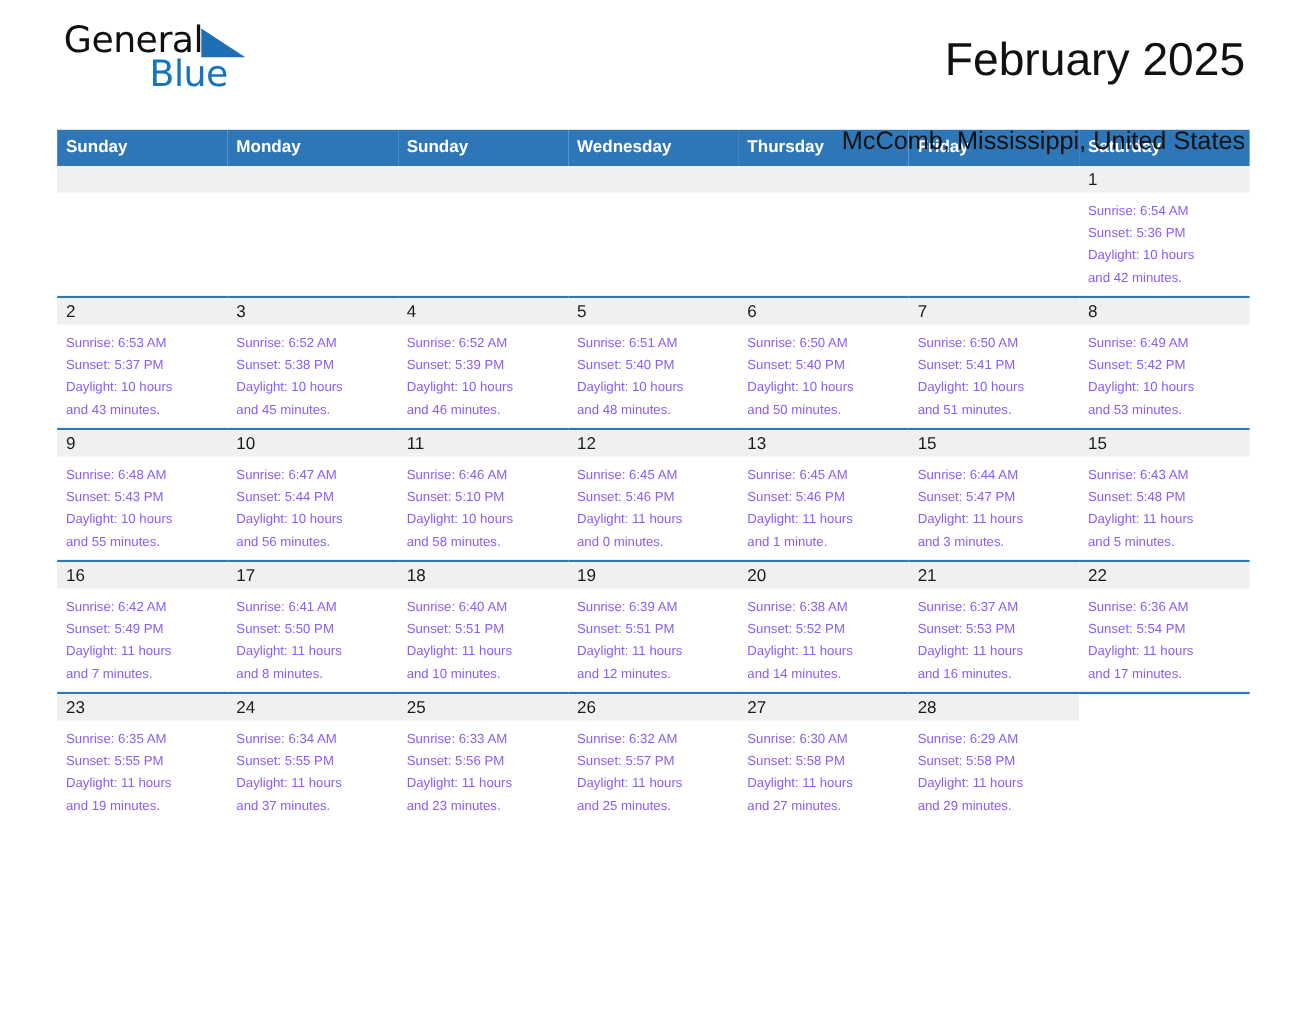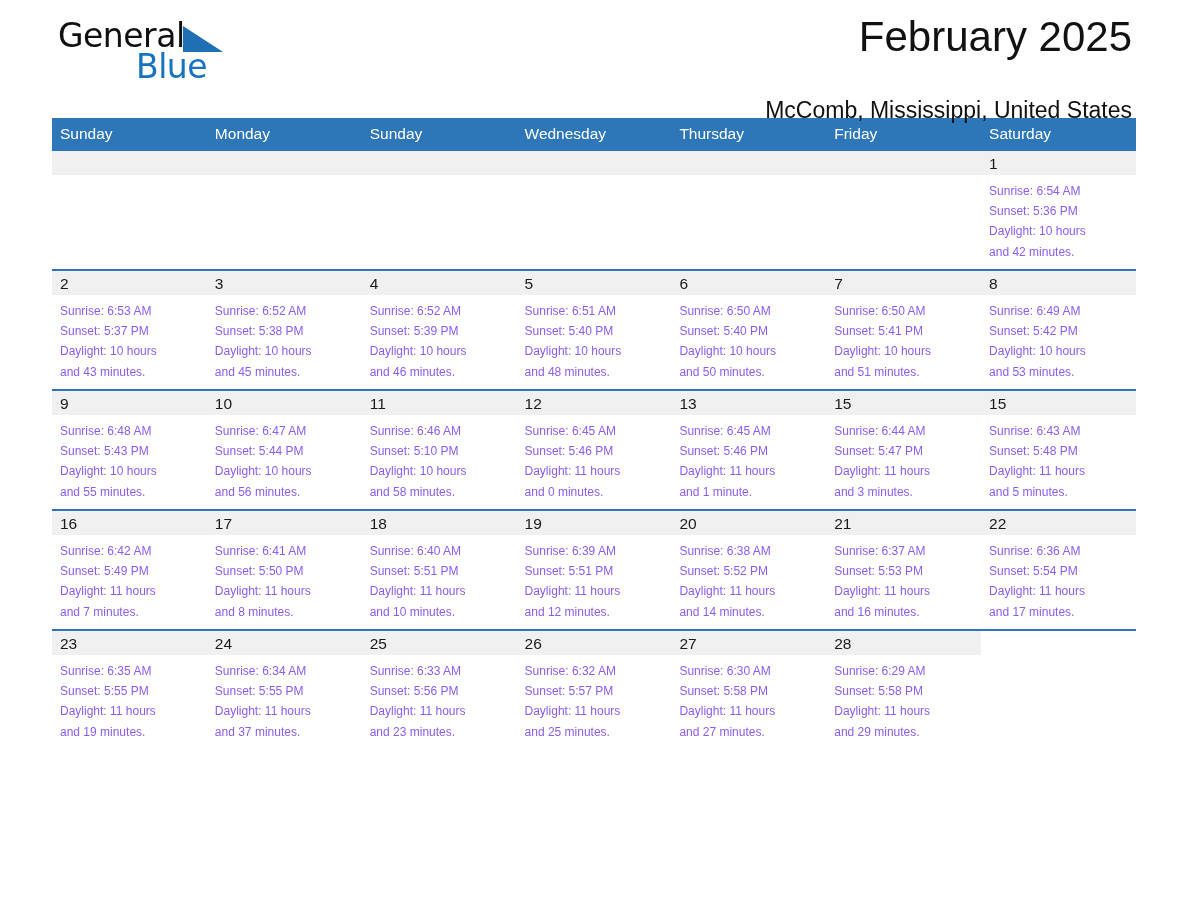--- a/index.html
+++ b/index.html
@@ -61,21 +61,21 @@
     top: 31px;
     font-size: 33px;
     color: #1573bf;
     font-family: "DejaVu Sans", sans-serif;
     letter-spacing: -0.5px;
   }
 
   .title-block {
     position: absolute;
     right: 4px;
-    top: 9px;
+    top: 26px;
     text-align: right;
   }
   .month-title {
     font-size: 42px;
     font-weight: normal;
     color: #111111;
     line-height: 56px;
     white-space: nowrap;
   }
   .location {
@@ -88,21 +88,21 @@
 
   
   .calendar {
     width: 1084px;
     border-collapse: collapse;
     table-layout: fixed;
   }
   .calendar th {
     background: #2d76b8;
     color: #ffffff;
-    font-weight: normal;
+    font-weight: bold;
     font-size: 15.5px;
     text-align: left;
     padding: 7px 0 8px 8px;
     height: 15px;
     margin-top: 32px;
   }
   .calendar td {
     vertical-align: top;
     padding: 0;
     background: #ffffff;

